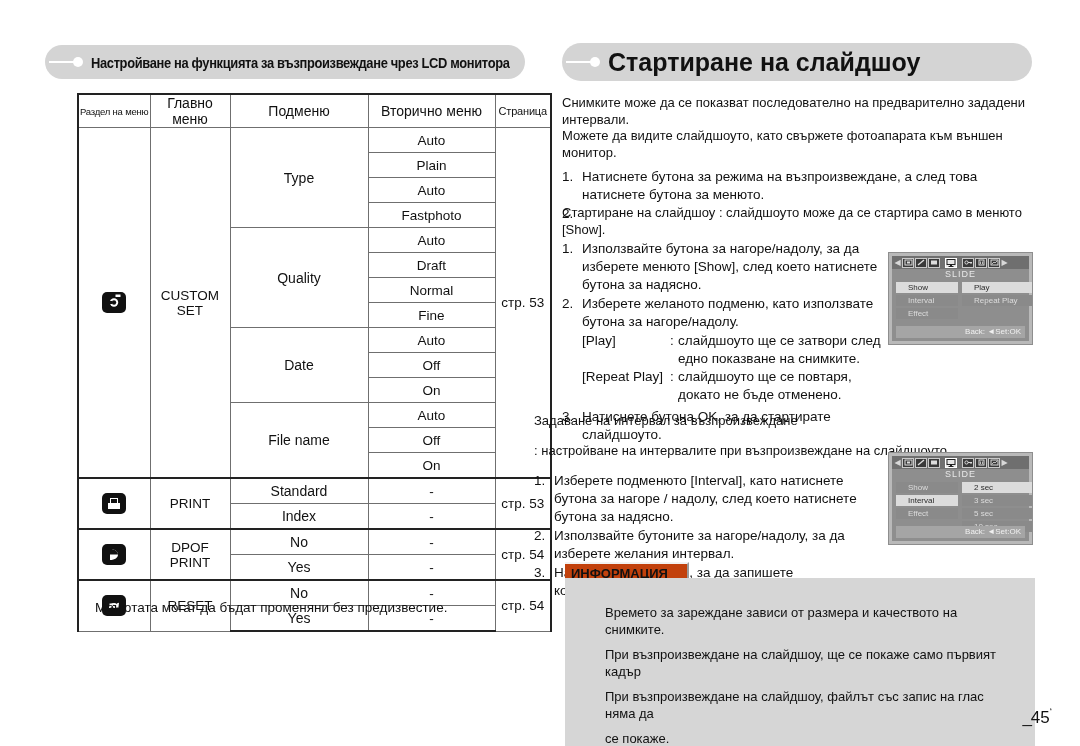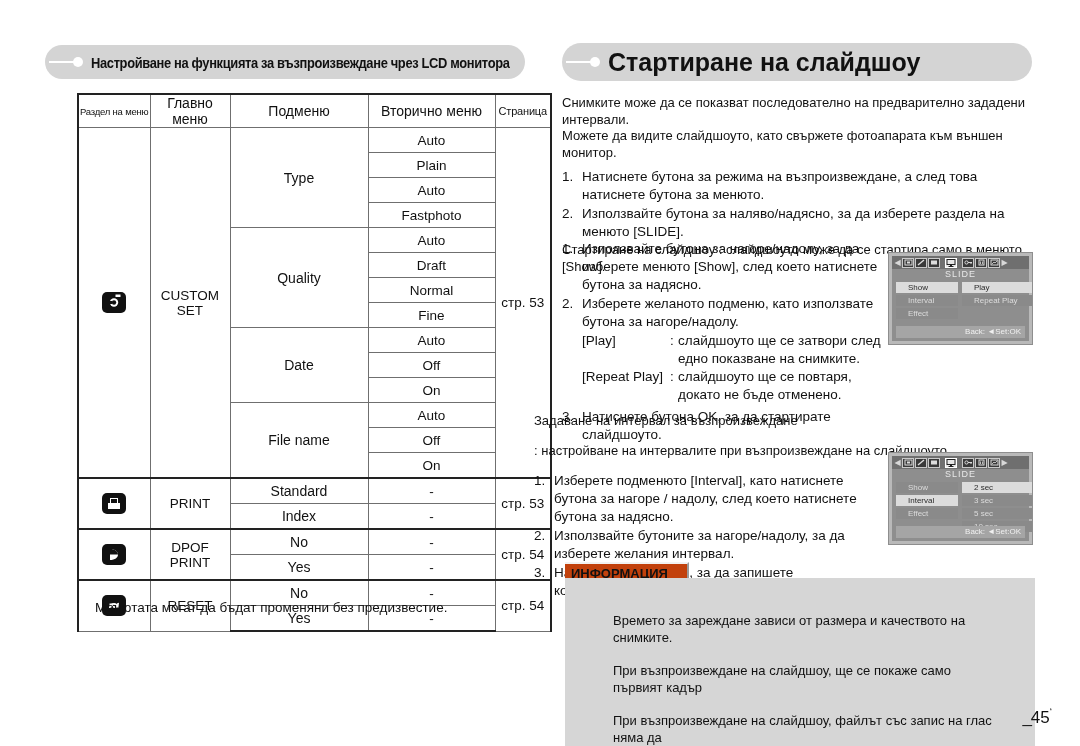--- a/index.html
+++ b/index.html
@@ -175,21 +175,21 @@
   .infotab{
     position:absolute;left:565px;top:562px;
     background:#c2410c;
     border-right:2px solid #9a9a9a;
     border-bottom:2px solid #9a9a9a;
     border-top:2px solid #f2f2f2;
     padding:2px 19px 2px 6px;
     font-size:13px;font-weight:bold;color:#111;
   }
   .infobody{padding:18px 18px 14px 32px;}
-  .infobody p{margin:16px;font-size:13px;line-height:17px;color:#111;}
+  .infobody p{margin:8px;font-size:13px;line-height:17px;color:#111;}
 
   
   .pagenum{
     position:absolute;right:28px;bottom:18px;
     font-size:17px;color:#111;
   }
   .pagenum .dash{letter-spacing:-1px;}
   .pagenum .tick{font-size:10px;vertical-align:super;}
 </style>
 </head>
@@ -360,21 +360,20 @@
       <span>Снимките може да се показват последователно на предварително зададени интервали.</span><br>
       <span>Можете да видите слайдшоуто, като свържете фотоапарата към външен монитор.</span>
     </p>
     <ol class="steps">
       <li>
         <span class="num">1.</span>
         <span>Натиснете бутона за режима на възпроизвеждане, а след това натиснете бутона за менюто.</span>
       </li>
       <li>
         <span class="num">2.</span>
-        <span>Използвайте бутона за наляво/надясно, за да изберете раздела на менюто [SLIDE].</span>
       </li>
     </ol>
     <p class="sec-title">Стартиране на слайдшоу : слайдшоуто може да се стартира само в менюто [Show].</p>
   </div>
 
   <div class="block1">
     <ol class="steps">
       <li class="narrowline">
         <span class="num">1.</span>
         <span>Използвайте бутона за нагоре/надолу, за да изберете менюто [Show], след което натиснете бутона за надясно.</span>

